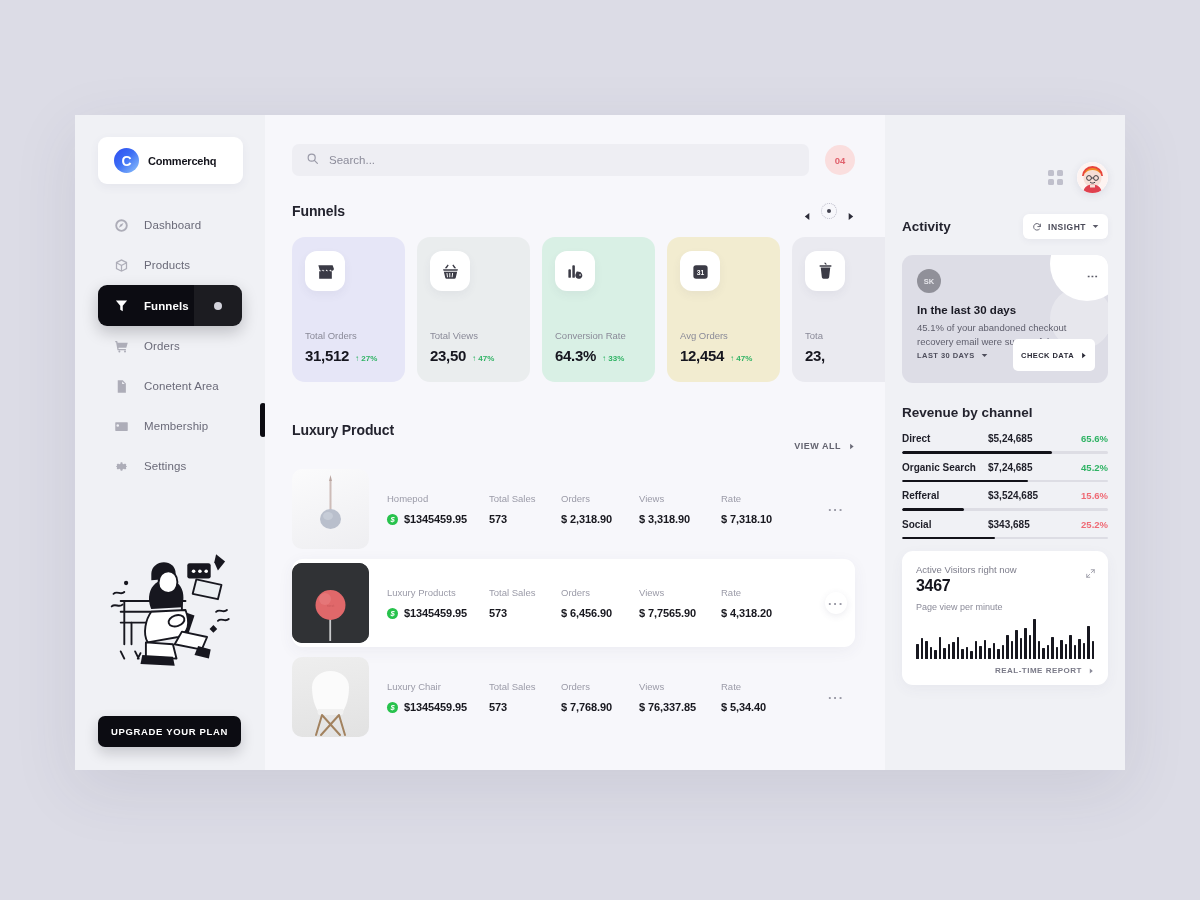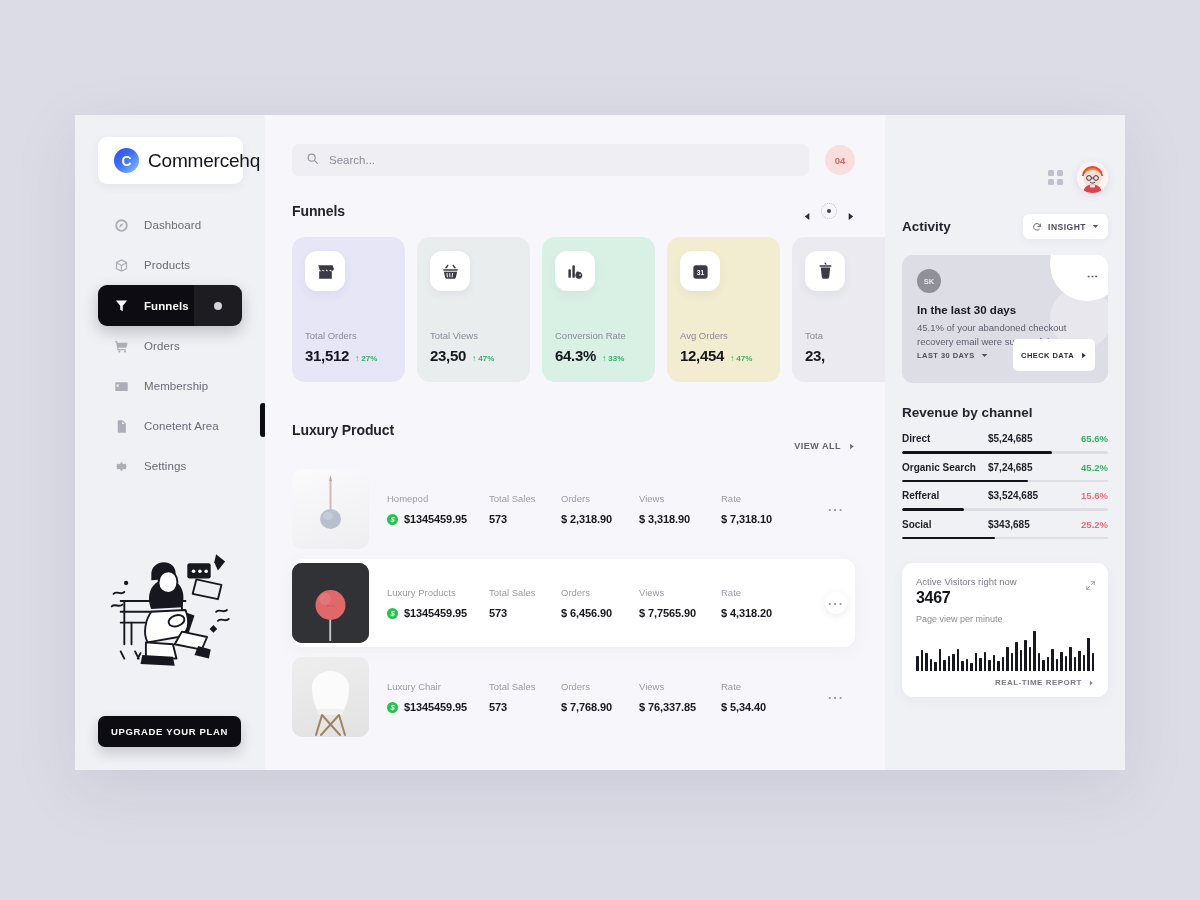--- a/index.html
+++ b/index.html
@@ -40,21 +40,21 @@
     display: flex; align-items: center; justify-content: center;
     flex: 0 0 25px;
     position: relative;
   }
   .logo-mark::after {
     content: "C";
     color: #fff; font-size: 14px; font-weight: 700;
     font-family: "Liberation Sans", sans-serif;
     line-height: 1;
   }
-  .logo-text { font-size: 19px; font-weight: 400; color: #14141c; letter-spacing: -0.2px; }
+  .logo-text { font-size: 11px; font-weight: 700; color: #14141c; letter-spacing: -0.2px; }
 
   .nav { position: absolute; top: 90px; left: 0; width: 100%; }
   .nav-item {
     display: flex; align-items: center; gap: 14px;
     height: 40px; margin: 0 23px 0 23px; padding-left: 15px;
     border-radius: 9px; cursor: pointer;
     position: relative;
   }
   .nav-item .nav-label { font-size: 11.5px; color: #6a6a78; letter-spacing: 0.1px; }
   .nav-item.active {
@@ -265,21 +265,21 @@
     display: flex; align-items: baseline; justify-content: space-between;
     padding-bottom: 7px;
   }
   .rev-name { font-size: 10px; font-weight: 600; color: #1e1e28; width: 86px; }
   .rev-amt { font-size: 10px; font-weight: 700; color: #1e1e28; flex: 1; text-align: left; }
   .rev-pct { font-size: 9.5px; font-weight: 600; }
   .rev-track { height: 2.5px; background: #dddde4; border-radius: 2px; overflow: hidden; }
   .rev-fill { height: 100%; background: #121219; border-radius: 2px; }
 
   .visitors-card {
-    margin-top: 16px; background: #fff; border-radius: 11px;
+    margin-top: 4px; background: #fff; border-radius: 11px;
     padding: 13px 14px 10px 14px; position: relative;
     box-shadow: 0 4px 14px rgba(70,70,110,0.05);
   }
   .vis-label { font-size: 9.5px; color: #7d7d8b; }
   .vis-value { font-size: 16px; font-weight: 700; color: #15151e; margin-top: 2px; letter-spacing: -0.3px;}
   .vis-sub { font-size: 9px; color: #8b8b99; margin-top: 7px; }
   .expand-ico { position: absolute; right: 13px; top: 13px; cursor: pointer; }
   .spark { display: flex; align-items: flex-end; gap: 2px; height: 40px; margin-top: 7px; }
   .spark b { flex: 1; background: #17171f; border-radius: 0.5px; display: block; }
   .rt-report {
@@ -337,33 +337,33 @@
           <svg viewBox="0 0 24 24" width="15" height="15">
               <path d="M2 3h3l.9 3H22l-2.3 8H7.5L7 16h12v2H5.6L3.3 5H2V3zm5 17a1.6 1.6 0 113.2 0A1.6 1.6 0 017 20zm9 0a1.6 1.6 0 113.2 0A1.6 1.6 0 0116 20z"></path>
             </svg>
         </span>
         <span class="nav-label">Orders</span>
       </div>
 
       <div class="nav-item">
         <span class="nav-ico">
           <svg viewBox="0 0 24 24" width="15" height="15">
-              <path d="M3 5h18a1 1 0 011 1v12a1 1 0 01-1 1H3a1 1 0 01-1-1V6a1 1 0 011-1zm3 3.2a2.1 2.1 0 100 4.2 2.1 2.1 0 000-4.2zM13 9h6v1.8h-6V9zm0 3.6h6v1.8h-6v-1.8z"></path>
-            </svg>
-        </span>
-        <span class="nav-label">Membership</span>
+              <path d="M6 2h8l5 5v15H6V2zm7 1.8V8h4.2L13 3.8zM8.6 11h7v1.6h-7V11zm0 3.4h7V16h-7v-1.6zm0 3.4h4.6v1.6H8.6v-1.6z"></path>
+            </svg>
+        </span>
+        <span class="nav-label">Conetent Area</span>
       </div>
 
       <div class="nav-item">
         <span class="nav-ico">
           <svg viewBox="0 0 24 24" width="15" height="15">
-              <path d="M6 2h8l5 5v15H6V2zm7 1.8V8h4.2L13 3.8zM8.6 11h7v1.6h-7V11zm0 3.4h7V16h-7v-1.6zm0 3.4h4.6v1.6H8.6v-1.6z"></path>
-            </svg>
-        </span>
-        <span class="nav-label">Conetent Area</span>
+              <path d="M3 5h18a1 1 0 011 1v12a1 1 0 01-1 1H3a1 1 0 01-1-1V6a1 1 0 011-1zm3 3.2a2.1 2.1 0 100 4.2 2.1 2.1 0 000-4.2zM13 9h6v1.8h-6V9zm0 3.6h6v1.8h-6v-1.8z"></path>
+            </svg>
+        </span>
+        <span class="nav-label">Membership</span>
       </div>
 
       <div class="nav-item">
         <span class="nav-ico">
           <svg viewBox="0 0 24 24" width="15" height="15">
               <path d="M12 8.4a3.6 3.6 0 100 7.2 3.6 3.6 0 000-7.2zm9 3.6l-1.9-1.2.5-2.2-2-1.4-1.9 1.2-2-1-.4-2.2h-2.6l-.4 2.2-2 1L6.4 7.2l-2 1.4.5 2.2L3 12l1.9 1.2-.5 2.2 2 1.4 1.9-1.2 2 1 .4 2.2h2.6l.4-2.2 2-1 1.9 1.2 2-1.4-.5-2.2L21 12z"></path>
             </svg>
         </span>
         <span class="nav-label">Settings</span>
       </div>

